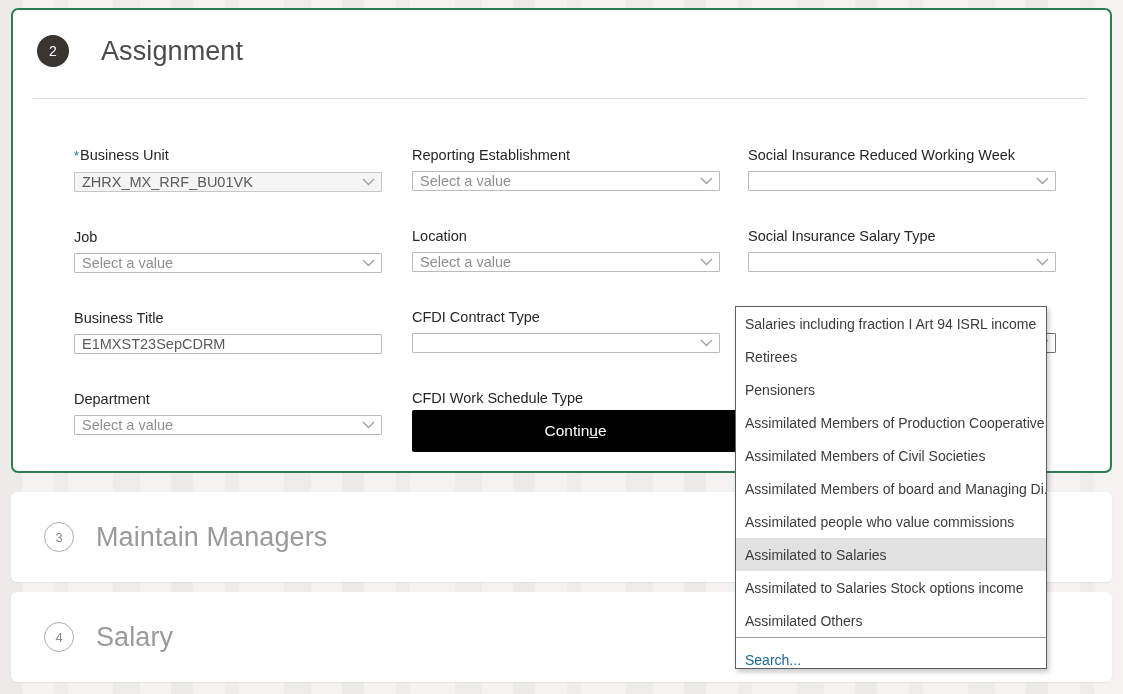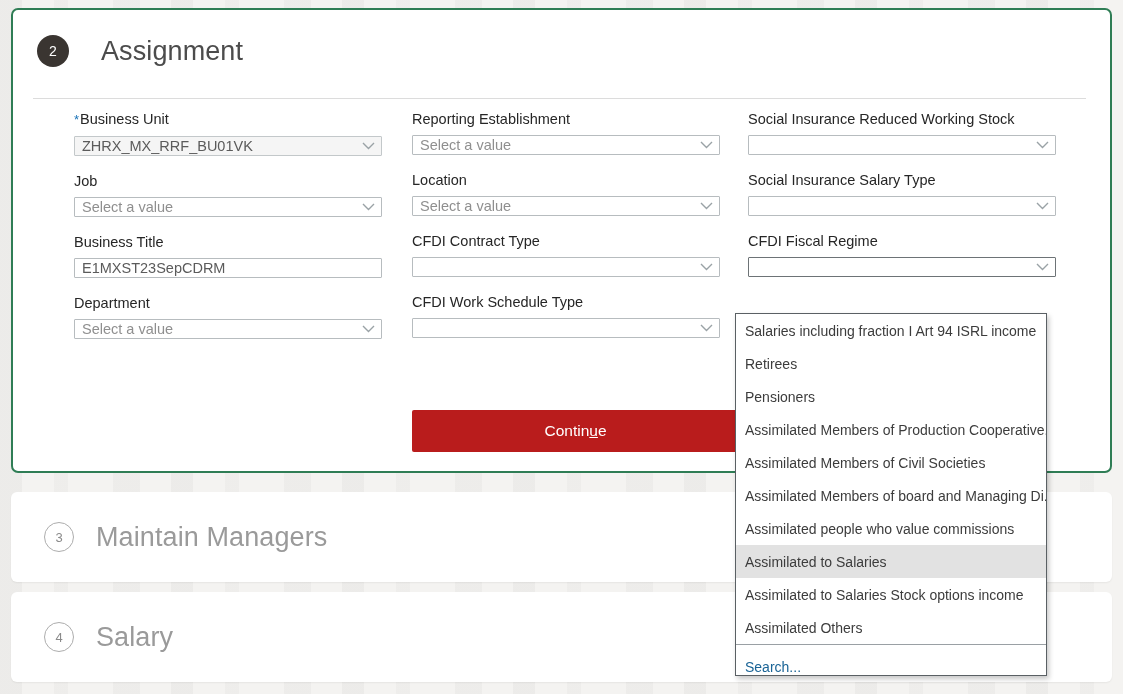--- a/index.html
+++ b/index.html
@@ -117,21 +117,21 @@
   }
   .form-col {
     position: absolute;
     top: 0;
     width: 308px;
   }
   #col-1 { left: 61px; }
   #col-2 { left: 399px; }
   #col-3 { left: 735px; }
 
-  .field { margin-bottom: 16px; position: relative; }
+  .field { margin-bottom: 16px; position: relative; margin-top: 36px; }
   .field-label {
     font-size: 14.5px;
     color: #262626;
     line-height: 18px;
     margin-bottom: 7px;
     white-space: nowrap;
   }
   .req-star {
     color: #1a73b8;
     font-size: 13px;
@@ -169,21 +169,21 @@
   }
   .chev svg { display: block; }
 
   
   #continue-button {
     position: absolute;
     left: 399px;
     top: 300px;
     width: 327px;
     height: 42px;
-    background: #b91c1c;
+    background: #000000;
     color: #ffffff;
     font-size: 15.5px;
     border: none;
     display: flex;
     align-items: center;
     justify-content: center;
     cursor: pointer;
     border-radius: 2px;
     font-family: "Liberation Sans", sans-serif;
   }
@@ -216,21 +216,21 @@
     color: #9a9a9a;
     font-weight: 300;
     margin-left: 22px;
     letter-spacing: 0.1px;
   }
 
   
   #fiscal-regime-dropdown {
     position: absolute;
     left: 735px;
-    top: 313px;
+    top: 306px;
     width: 312px;
     background: #ffffff;
     border: 1px solid #5a6064;
     box-sizing: border-box;
     z-index: 40;
     box-shadow: 2px 3px 5px rgba(0,0,0,0.22);
   }
   .dd-item {
     height: 33px;
     display: flex;
@@ -368,21 +368,21 @@
               </svg>
           </div>
         </div>
       </div>
 
     </div>
 
     <div class="form-col" id="col-3">
 
       <div class="field">
-        <div class="field-label">Social Insurance Reduced Working Stock</div>
+        <div class="field-label">Social Insurance Reduced Working Week</div>
         <div class="control">
           <div class="control-text empty"></div>
           <div class="chev">
             <svg width="13" height="8" viewBox="0 0 13 8">
                 <path d="M1 1 L6.5 6.5 L12 1" fill="none" stroke="#9aa2a6" stroke-width="1.4"></path>
               </svg>
           </div>
         </div>
       </div>
 

